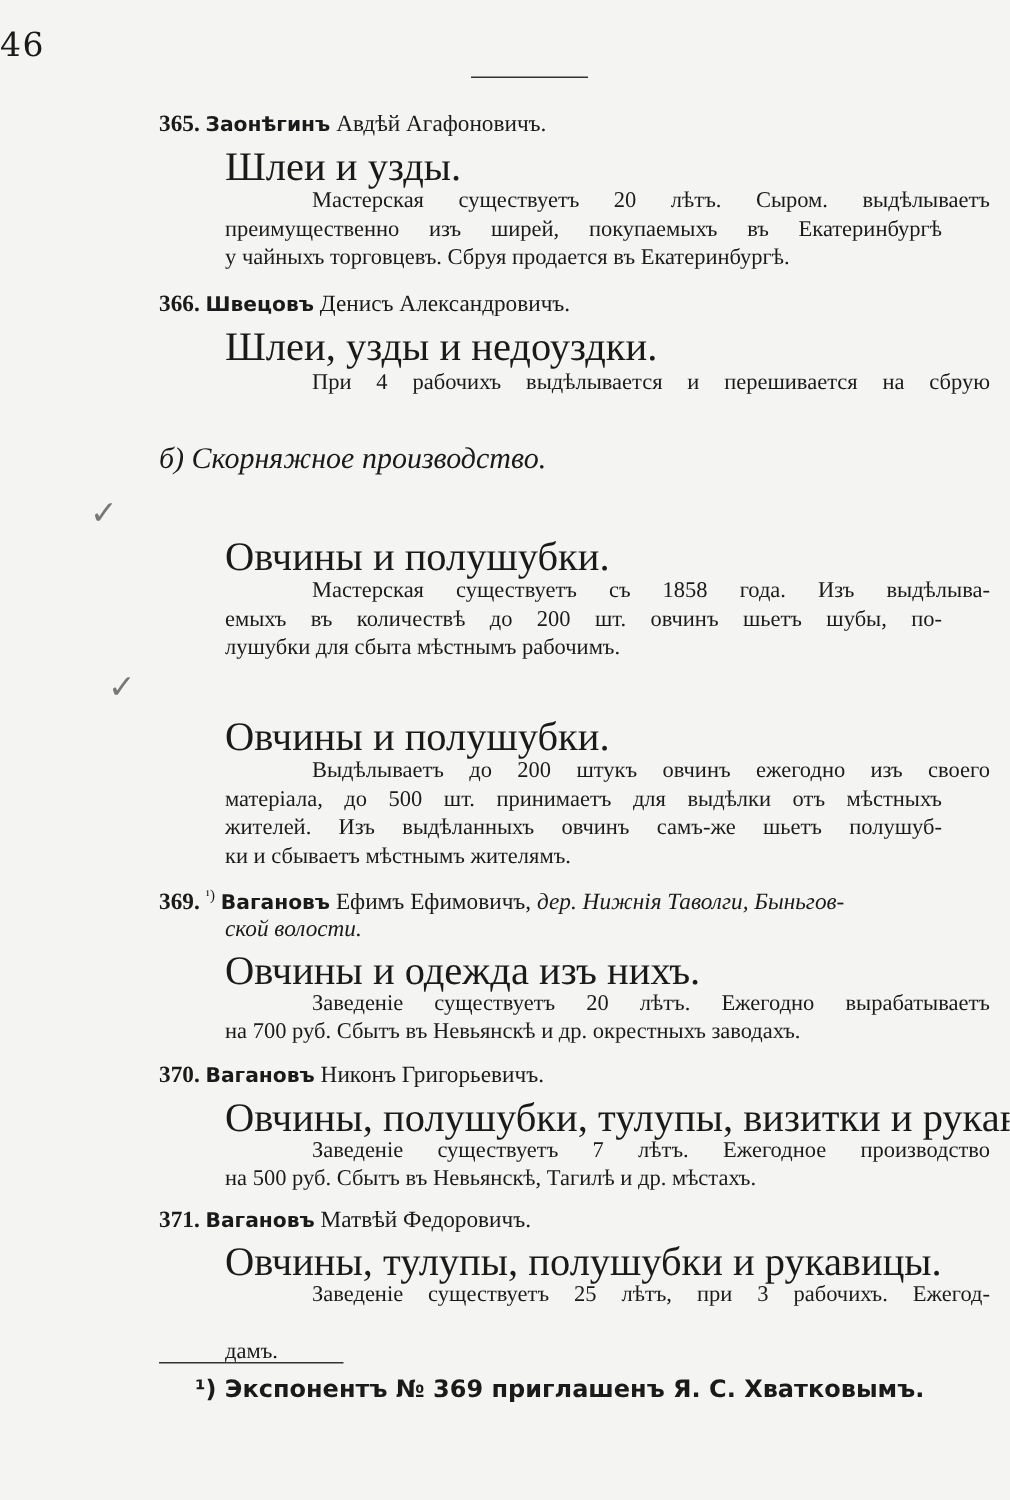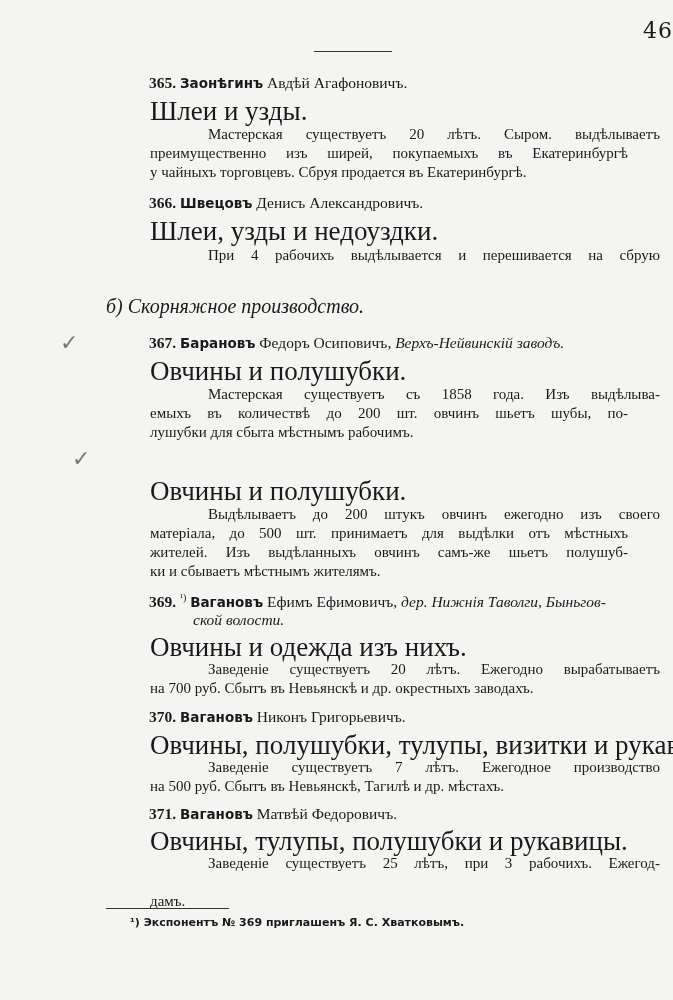--- a/index.html
+++ b/index.html
@@ -6,44 +6,44 @@
   body {
     width: 673px; height: 1000px;
     background: #f4f4f2;
     position: relative; overflow: hidden;
     font-family: "DejaVu Serif", "Liberation Serif", serif;
     color: #1a1a1a;
   }
   .page { position: absolute; left: 0; top: 0; width: 673px; height: 1000px; }
   .page-number {
     position: absolute; left: 0; width: 673px; top: 18px;
-    text-align: right; font-size: 22px; letter-spacing: 1px;
+    text-align: left; font-size: 22px; letter-spacing: 1px;
   }
   .page-rule {
     position: absolute; left: 314px; top: 51px; width: 78px; height: 1px; background: #333;
   }
   .ln { position: absolute; white-space: nowrap; }
-  .entry-head { left: 106px; font-family: "Liberation Serif", serif; font-size: 15.5px; margin-left: 43px; }
+  .entry-head { left: 106px; font-family: "Liberation Serif", serif; font-size: 15.5px; }
   .entry-head .num { font-weight: bold; }
   .entry-head .surname { font-family: "DejaVu Sans", sans-serif; font-weight: bold; font-size: 13.5px; }
   .entry-head .ital { font-style: italic; }
   .product { left: 150px; font-family: "Liberation Serif", serif; font-size: 27px; }
   .body-line {
     left: 150px; width: 478px;
     font-family: "Liberation Serif", serif; font-size: 15px;
     text-align: justify; text-align-last: justify;
   }
   .body-line.indent { left: 176px; width: 452px; margin-left: 32px; }
   .body-line.last { text-align-last: left; }
   .section-head {
     left: 106px; font-family: "Liberation Serif", serif;
     font-style: italic; font-size: 20px;
   }
   .foot-rule { position: absolute; left: 106px; top: 908px; width: 123px; height: 1px; background: #333; }
-  .footnote { left: 130px; top: 916px; font-family: "DejaVu Sans", sans-serif; font-weight: bold; font-size: 11px; }
+  .footnote { left: 130px; top: 916px; font-family: "DejaVu Sans", sans-serif; font-weight: bold; font-size: 16px; }
   .check { position: absolute; font-size: 22px; color: #777; font-family: "DejaVu Sans", sans-serif; }
 </style>
 </head>
 <body>
 
 <div class="page">
 
   <div class="page-number">46</div>
   <div class="page-rule"></div>
 
@@ -61,26 +61,20 @@
     <span class="num">366.</span>
     <span class="surname">Швецовъ</span>
     <span>Денисъ Александровичъ.</span>
   </div>
   <div class="ln product" style="top:216px">Шлеи, узды и недоуздки.</div>
   <div class="ln body-line indent" style="top:247px">При 4 рабочихъ выдѣлывается и перешивается на сбрую</div>
 
   <div class="ln section-head" style="top:295px">б) Скорняжное производство.</div>
 
   <div class="check" style="left:60px; top:330px">✓</div>
-  <div class="ln entry-head" style="top:334px">
-    <span class="num">367.</span>
-    <span class="surname">Барановъ</span>
-    <span>Федоръ Осиповичъ,</span>
-    <span class="ital">Верхъ-Нейвинскій заводъ.</span>
-  </div>
   <div class="ln product" style="top:356px">Овчины и полушубки.</div>
   <div class="ln body-line indent" style="top:386px">Мастерская существуетъ съ 1858 года. Изъ выдѣлыва-</div>
   <div class="ln body-line" style="top:405px">емыхъ въ количествѣ до 200 шт. овчинъ шьетъ шубы, по-</div>
   <div class="ln body-line last" style="top:424px">лушубки для сбыта мѣстнымъ рабочимъ.</div>
 
   <div class="check" style="left:72px; top:446px">✓</div>
   <div class="ln product" style="top:476px">Овчины и полушубки.</div>
   <div class="ln body-line indent" style="top:506px">Выдѣлываетъ до 200 штукъ овчинъ ежегодно изъ своего</div>
   <div class="ln body-line" style="top:525px">матеріала, до 500 шт. принимаетъ для выдѣлки отъ мѣстныхъ</div>
   <div class="ln body-line" style="top:544px">жителей. Изъ выдѣланныхъ овчинъ самъ-же шьетъ полушуб-</div>

